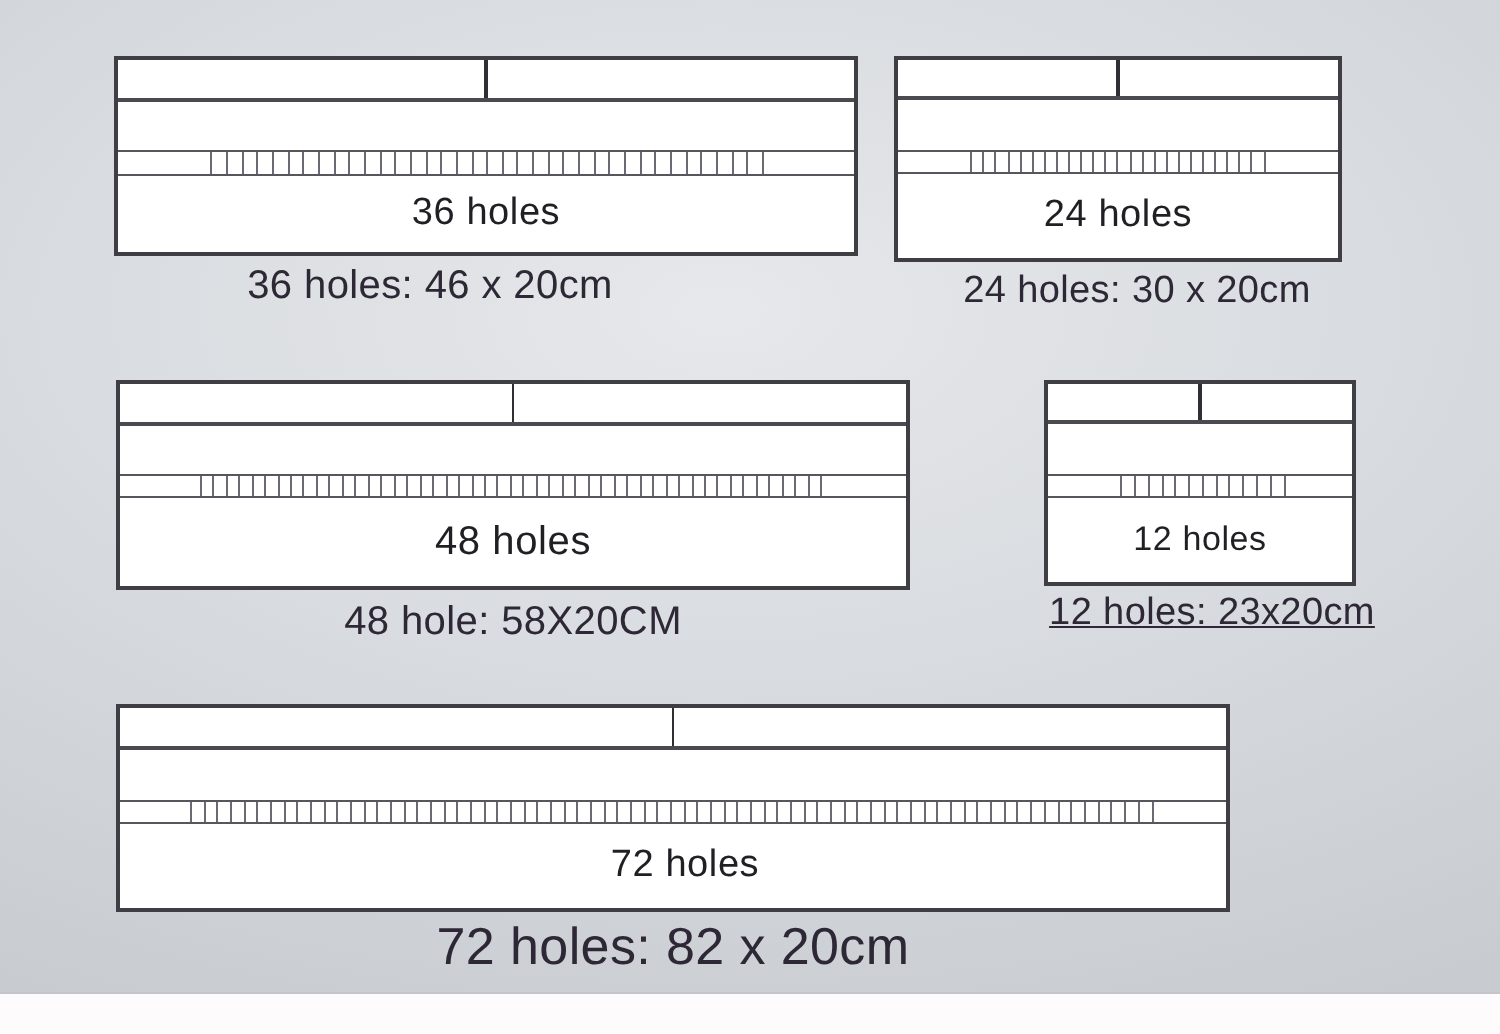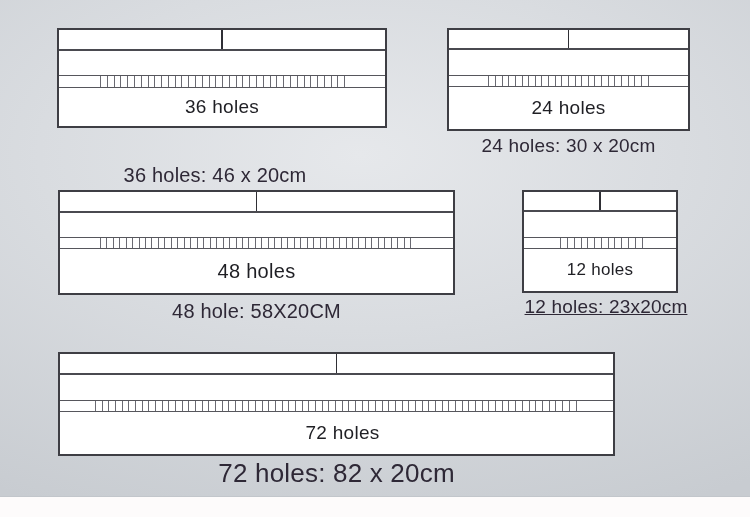--- a/index.html
+++ b/index.html
@@ -34,29 +34,29 @@
   .ticks{position:absolute;top:0;bottom:0;display:flex;border-right:1px solid #6a6a72;}
   .ticks i{flex:1 1 0;border-left:1px solid #6a6a72;}
   .row.labelrow{flex:1 1 auto;display:flex;align-items:center;justify-content:center;}
   .label{color:#1f1f24;letter-spacing:0.3px;}
   .caption{
     position:absolute;text-align:center;color:#2e2836;letter-spacing:0.2px;
   }
 
   
   .d1{left:57px;top:28px;}
-  .d1 .box{width:330px;height:100px;text-align:center;}
+  .d1 .box{width:372px;height:100px;text-align:center;}
   .d1 .lid{height:21px;} .d1 .band{height:25px;} .d1 .tickrow{height:12px;}
   .d1 .ticks{left:12.6%;right:12.3%;}
   .d1 .label{font-size:19px;}
-  .d1 .caption{left:0;top:104px;width:316px;font-size:20px;margin-top:32px;}
+  .d1 .caption{left:0;top:104px;width:316px;font-size:20px;}
 
   
   .d2{left:447px;top:28px;}
-  .d2 .box{width:243px;height:103px;text-align:right;}
+  .d2 .box{width:224px;height:103px;text-align:right;}
   .d2 .lid{height:20px;} .d2 .band{height:26px;} .d2 .tickrow{height:11px;}
   .d2 .ticks{left:16.5%;right:16.5%;}
   .d2 .label{font-size:19px;}
   .d2 .caption{left:0;top:107px;width:243px;font-size:19px;}
 
   
   .d3{left:58px;top:190px;}
   .d3 .box{width:397px;height:105px;}
   .d3 .lid{height:21px;} .d3 .band{height:25px;} .d3 .tickrow{height:11px;}
   .d3 .ticks{left:10.1%;right:10.6%;}

